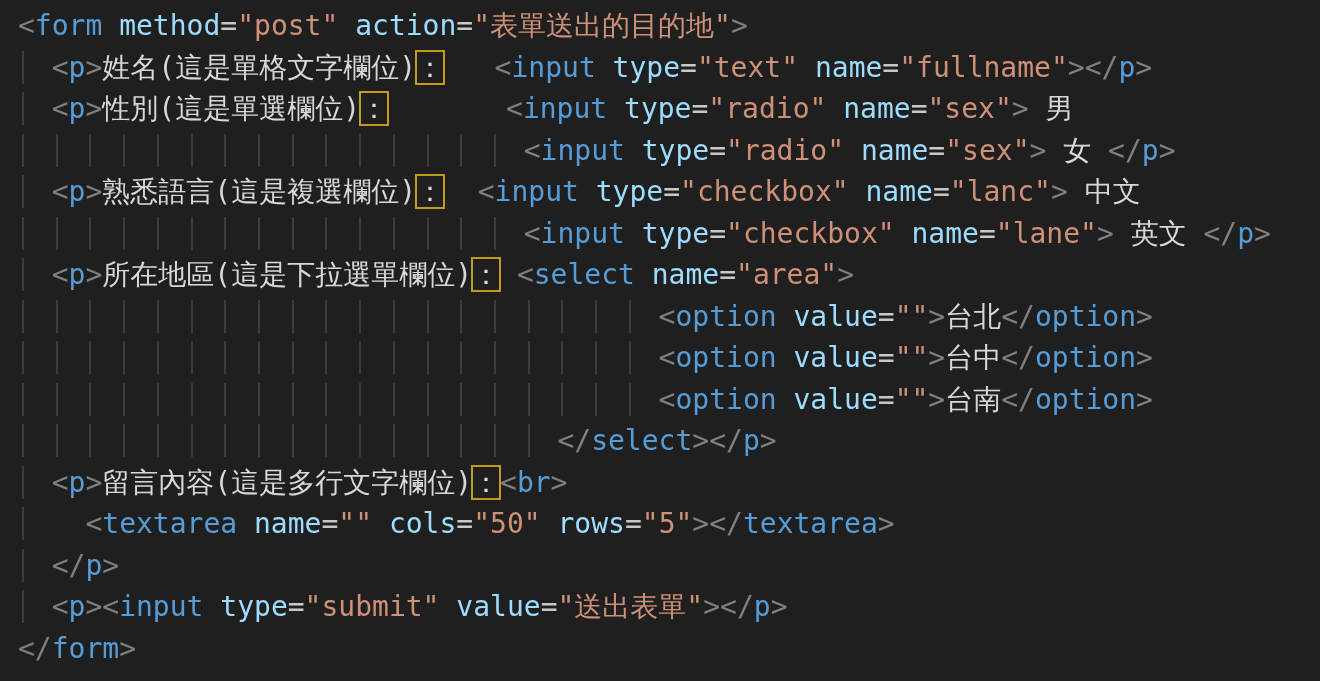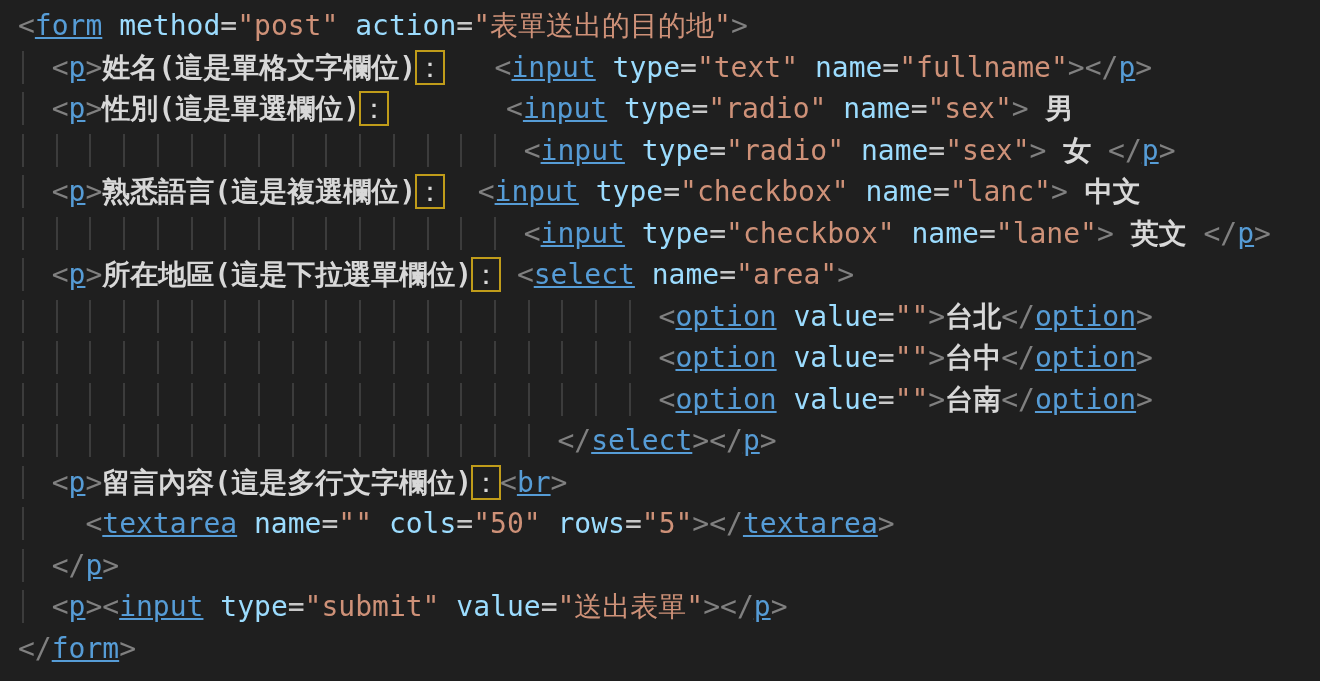--- a/index.html
+++ b/index.html
@@ -11,25 +11,25 @@
     width:1320px;height:681px;overflow:hidden;background:var(--bg);
   }
   #editor{
     font-family:"DejaVu Sans Mono","Liberation Mono",monospace;
     font-size:28px;line-height:41.5px;white-space:pre;
     padding:5px 0 0 18px;color:var(--text);
     width:100%;height:100%;box-sizing:border-box;cursor:text;
   }
   .line{white-space:pre;}
   .tok-punct{color:var(--punct);}
-  .tok-tag{color:var(--tag);text-decoration:underline;}
+  .tok-tag{color:var(--tag);}
   .tok-attr{color:var(--attr);}
   .tok-eq{color:var(--eq);}
   .tok-str{color:var(--str);}
-  .tok-text{color:var(--text);font-weight:bold;}
+  .tok-text{color:var(--text);}
   .tok-sp{color:var(--text);}
   .tok-ind{
     background-image:repeating-linear-gradient(to right,
       var(--guide) 0, var(--guide) 2px, transparent 2px, transparent 2ch);
     background-position:4px 0;
   }
   .tok-ind1{
     background-image:linear-gradient(to right, var(--guide) 0, var(--guide) 2px, transparent 2px);
     background-repeat:no-repeat;
     background-position:4px 0;

